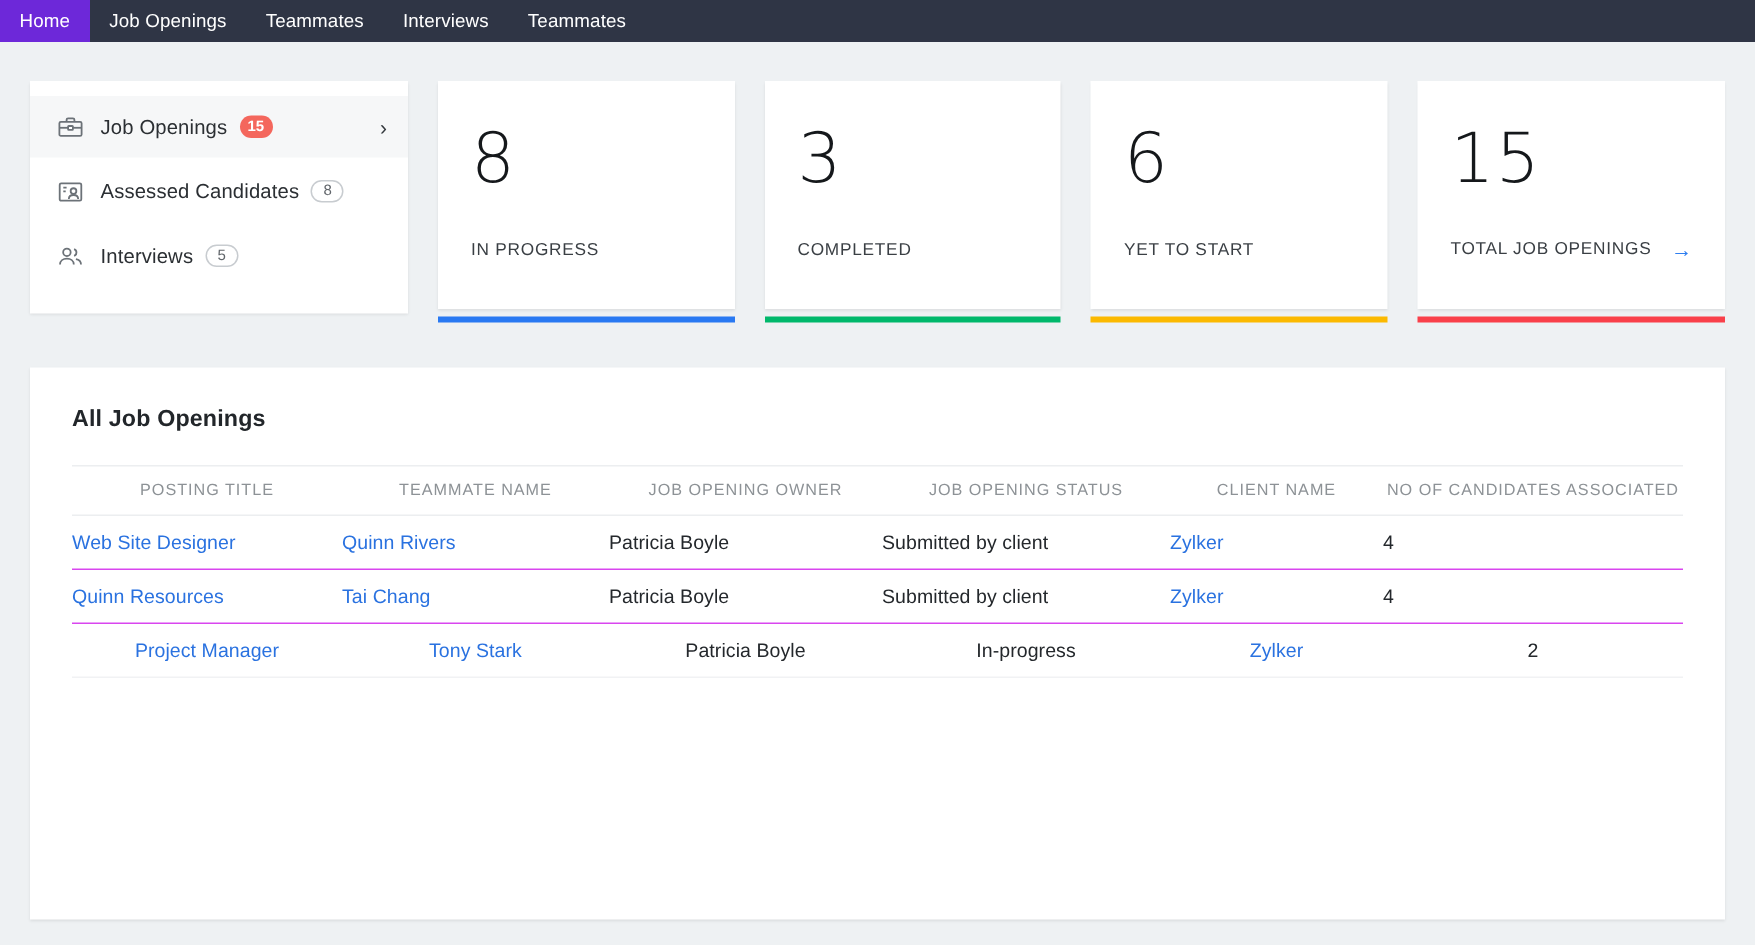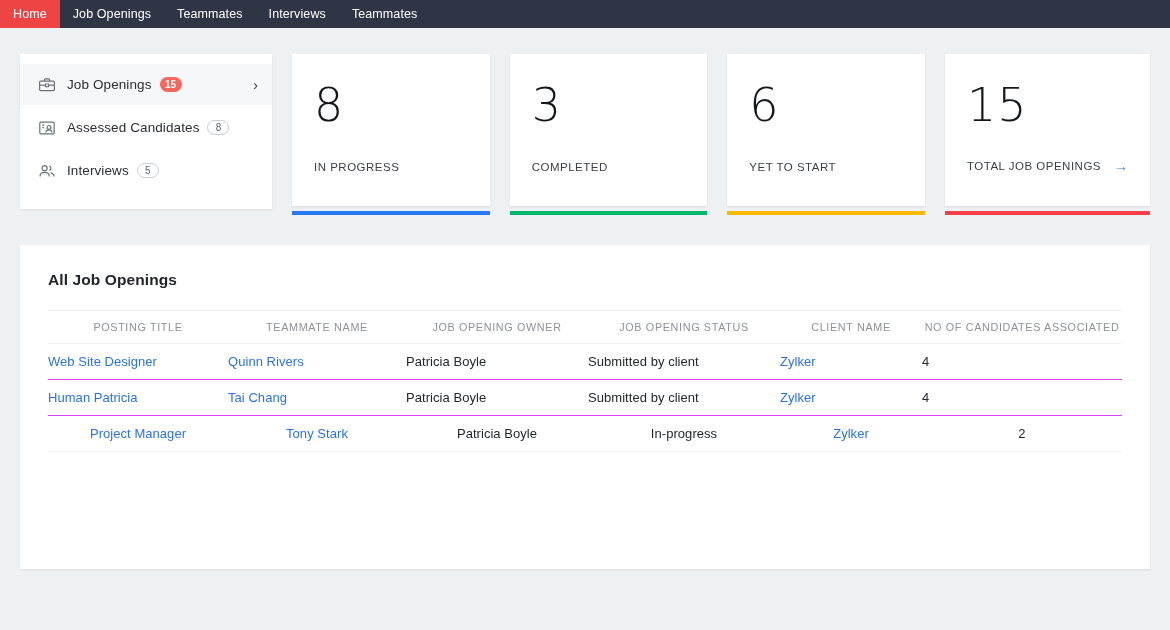--- a/index.html
+++ b/index.html
@@ -24,21 +24,21 @@
   .nav-item {
     display: flex;
     align-items: center;
     padding: 0 13px;
     color: #ffffff;
     font-size: 12.5px;
     letter-spacing: 0.1px;
     cursor: pointer;
     white-space: nowrap;
   }
-  .nav-item.active { background: #ef4444; }
+  .nav-item.active { background: #6d28d9; }
 
   
   .page {
     padding: 0;
   }
 
   .top-row {
     display: flex;
     align-items: flex-start;
     padding: 26px 20px 0 20px;
@@ -150,21 +150,21 @@
     position: absolute;
     left: 0; right: 0; bottom: -9px;
     height: 4px;
   }
 
   
   .table-card {
     margin: 36px 20px 0 20px;
     background: #ffffff;
     box-shadow: 0 1px 2px rgba(0,0,0,0.09);
-    height: 324px;
+    height: 368px;
     padding: 26px 28px 0 28px;
   }
   .table-title {
     font-size: 15.5px;
     font-weight: bold;
     color: #22262a;
     letter-spacing: 0.1px;
     margin-bottom: 21px;
   }
   table {
@@ -311,21 +311,21 @@
       <tbody id="tbody">
           <tr>
             <td class="c1"><a class="link">Web Site Designer</a></td>
             <td class="c2"><a class="link">Quinn Rivers</a></td>
             <td class="c3">Patricia Boyle</td>
             <td class="c4">Submitted by client</td>
             <td class="c5"><a class="link">Zylker</a></td>
             <td class="c6">4</td>
           </tr>
           <tr>
-            <td class="c1"><a class="link">Human Patricia</a></td>
+            <td class="c1"><a class="link">Quinn Resources</a></td>
             <td class="c2"><a class="link">Tai Chang</a></td>
             <td class="c3">Patricia Boyle</td>
             <td class="c4">Submitted by client</td>
             <td class="c5"><a class="link">Zylker</a></td>
             <td class="c6">4</td>
           </tr>
           <tr>
             <td class="c1"><a class="link">Project Manager</a></td>
             <td class="c2"><a class="link">Tony Stark</a></td>
             <td class="c3">Patricia Boyle</td>

